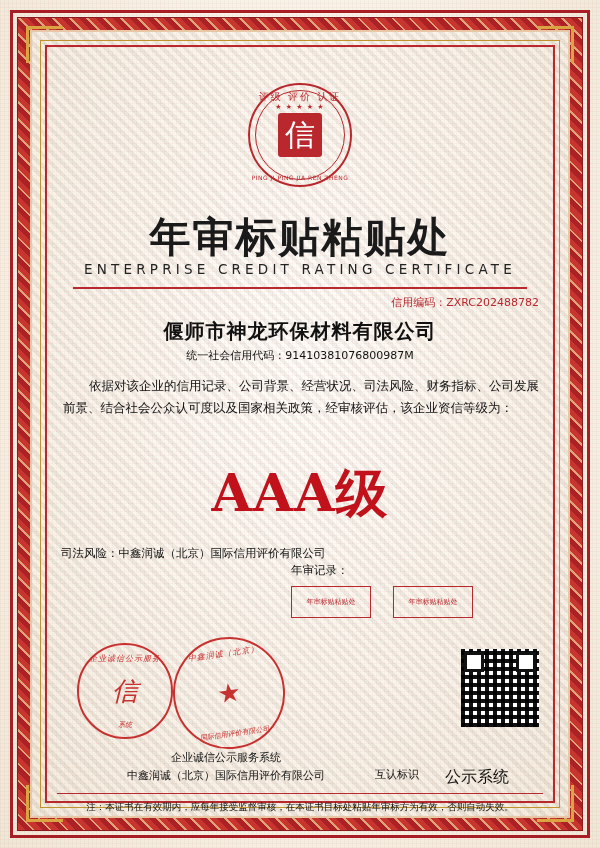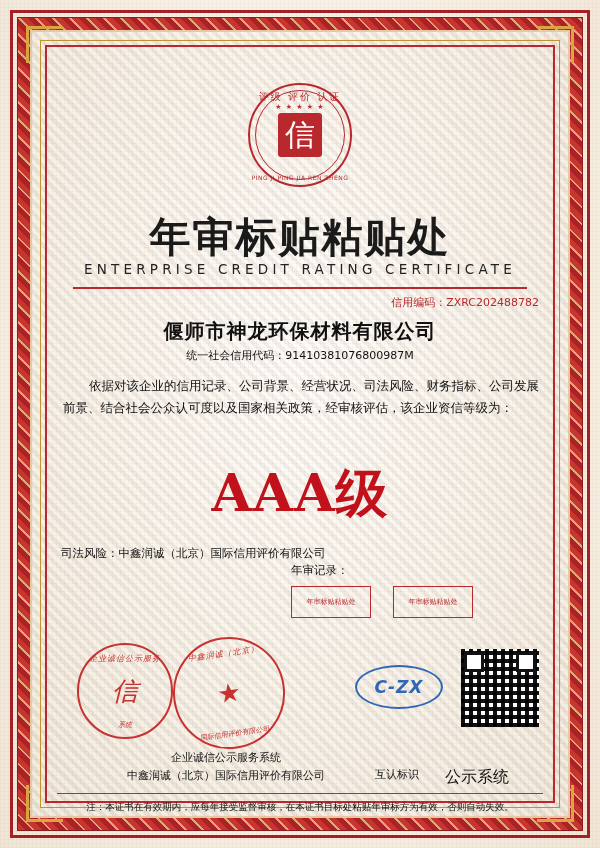--- a/index.html
+++ b/index.html
@@ -258,21 +258,20 @@
       <div class="seal seal1">
         <div class="txt">企业诚信公示服务</div>
         <div class="ch">信</div>
         <div class="bt">系统</div>
       </div>
       <div class="seal seal2">
         <div class="txt">中鑫润诚（北京）</div>
         <div class="star">★</div>
         <div class="bt">国际信用评价有限公司</div>
       </div>
-      <div class="mark-cezx">C-ZX</div>
       <div class="qr"></div>
     </div>
 
     <div class="seal-caption1">
       <div>企业诚信公示服务系统</div>
       <div>中鑫润诚（北京）国际信用评价有限公司</div>
     </div>
     <div class="caption-mid">互认标识</div>
     <div class="caption-right">公示系统</div>
 

